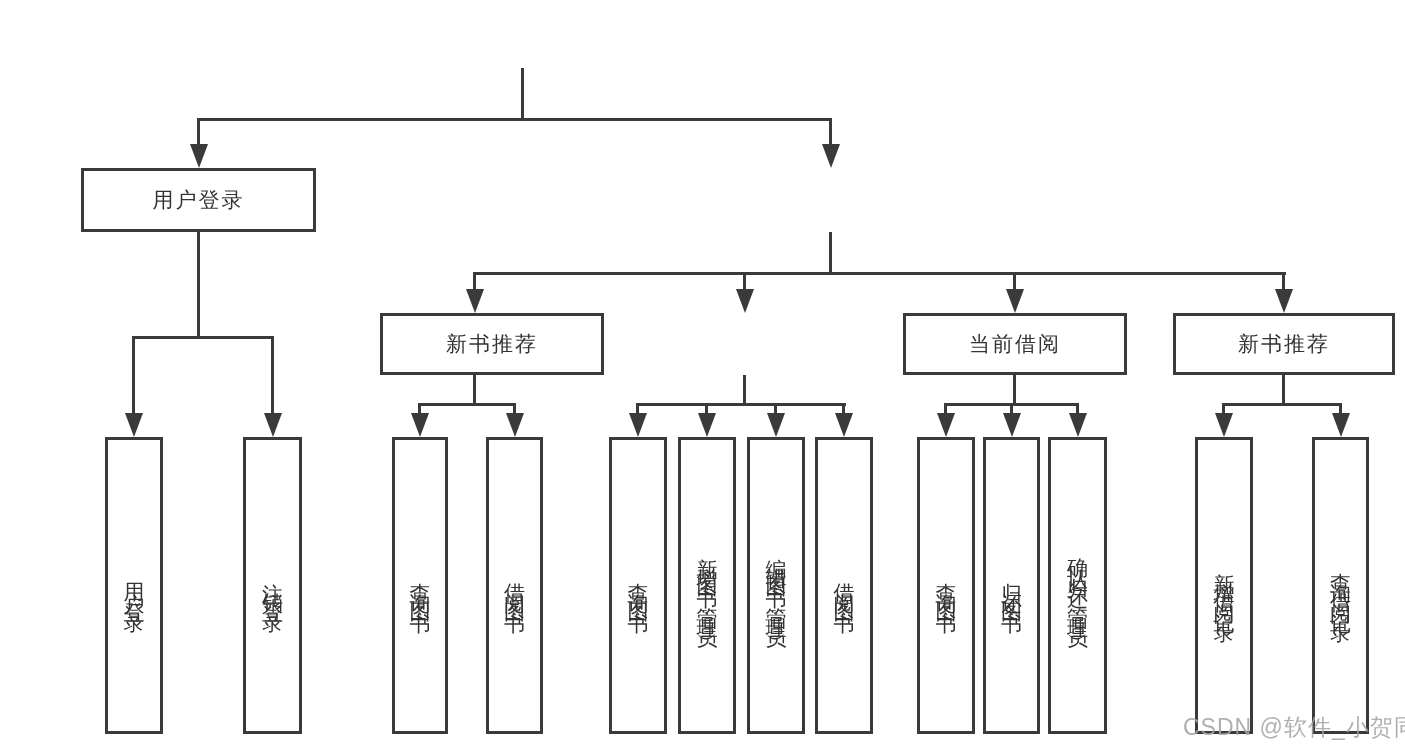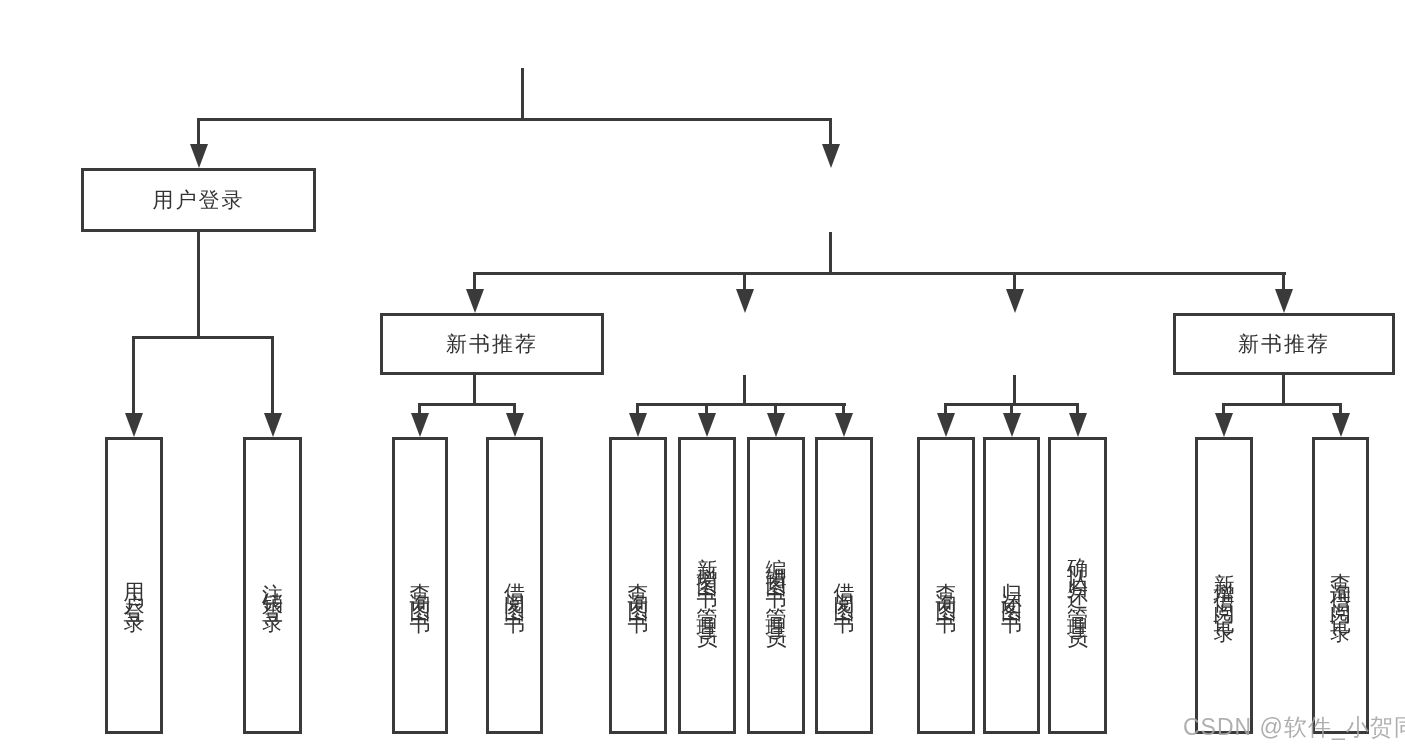--- a/index.html
+++ b/index.html
@@ -97,20 +97,21 @@
   <i class="hl" style="left:1222px;top:403px;width:120px;"></i>
   <i class="vl" style="left:1222px;top:403px;height:13px;"></i>
   <i class="vl" style="left:1339px;top:403px;height:13px;"></i>
   <i class="ar" style="left:1215px;top:413px;"></i>
   <i class="ar" style="left:1332px;top:413px;"></i>
 
 
   <div class="node" style="left:81px;top:168px;width:235px;height:64px;">用户登录</div>
 
   <div class="node" style="left:363px;top:313px;width:224px;height:62px;margin-left:17px;">新书推荐</div>
+  <div class="node" style="left:903px;top:313px;width:224px;height:62px;">当前借阅</div>
   <div class="node" style="left:1173px;top:313px;width:222px;height:62px;">新书推荐</div>
 
   <div class="vnode" style="left:105px;top:437px;width:58px;height:297px;">用户登录</div>
   <div class="vnode" style="left:243px;top:437px;width:59px;height:297px;">注销登录</div>
 
   <div class="vnode" style="left:392px;top:437px;width:56px;height:297px;">查询图书</div>
   <div class="vnode" style="left:486px;top:437px;width:57px;height:297px;">借阅图书</div>
 
   <div class="vnode" style="left:609px;top:437px;width:58px;height:297px;">查询图书</div>
   <div class="vnode" style="left:678px;top:437px;width:58px;height:297px;">新增图书（管理员）</div>

